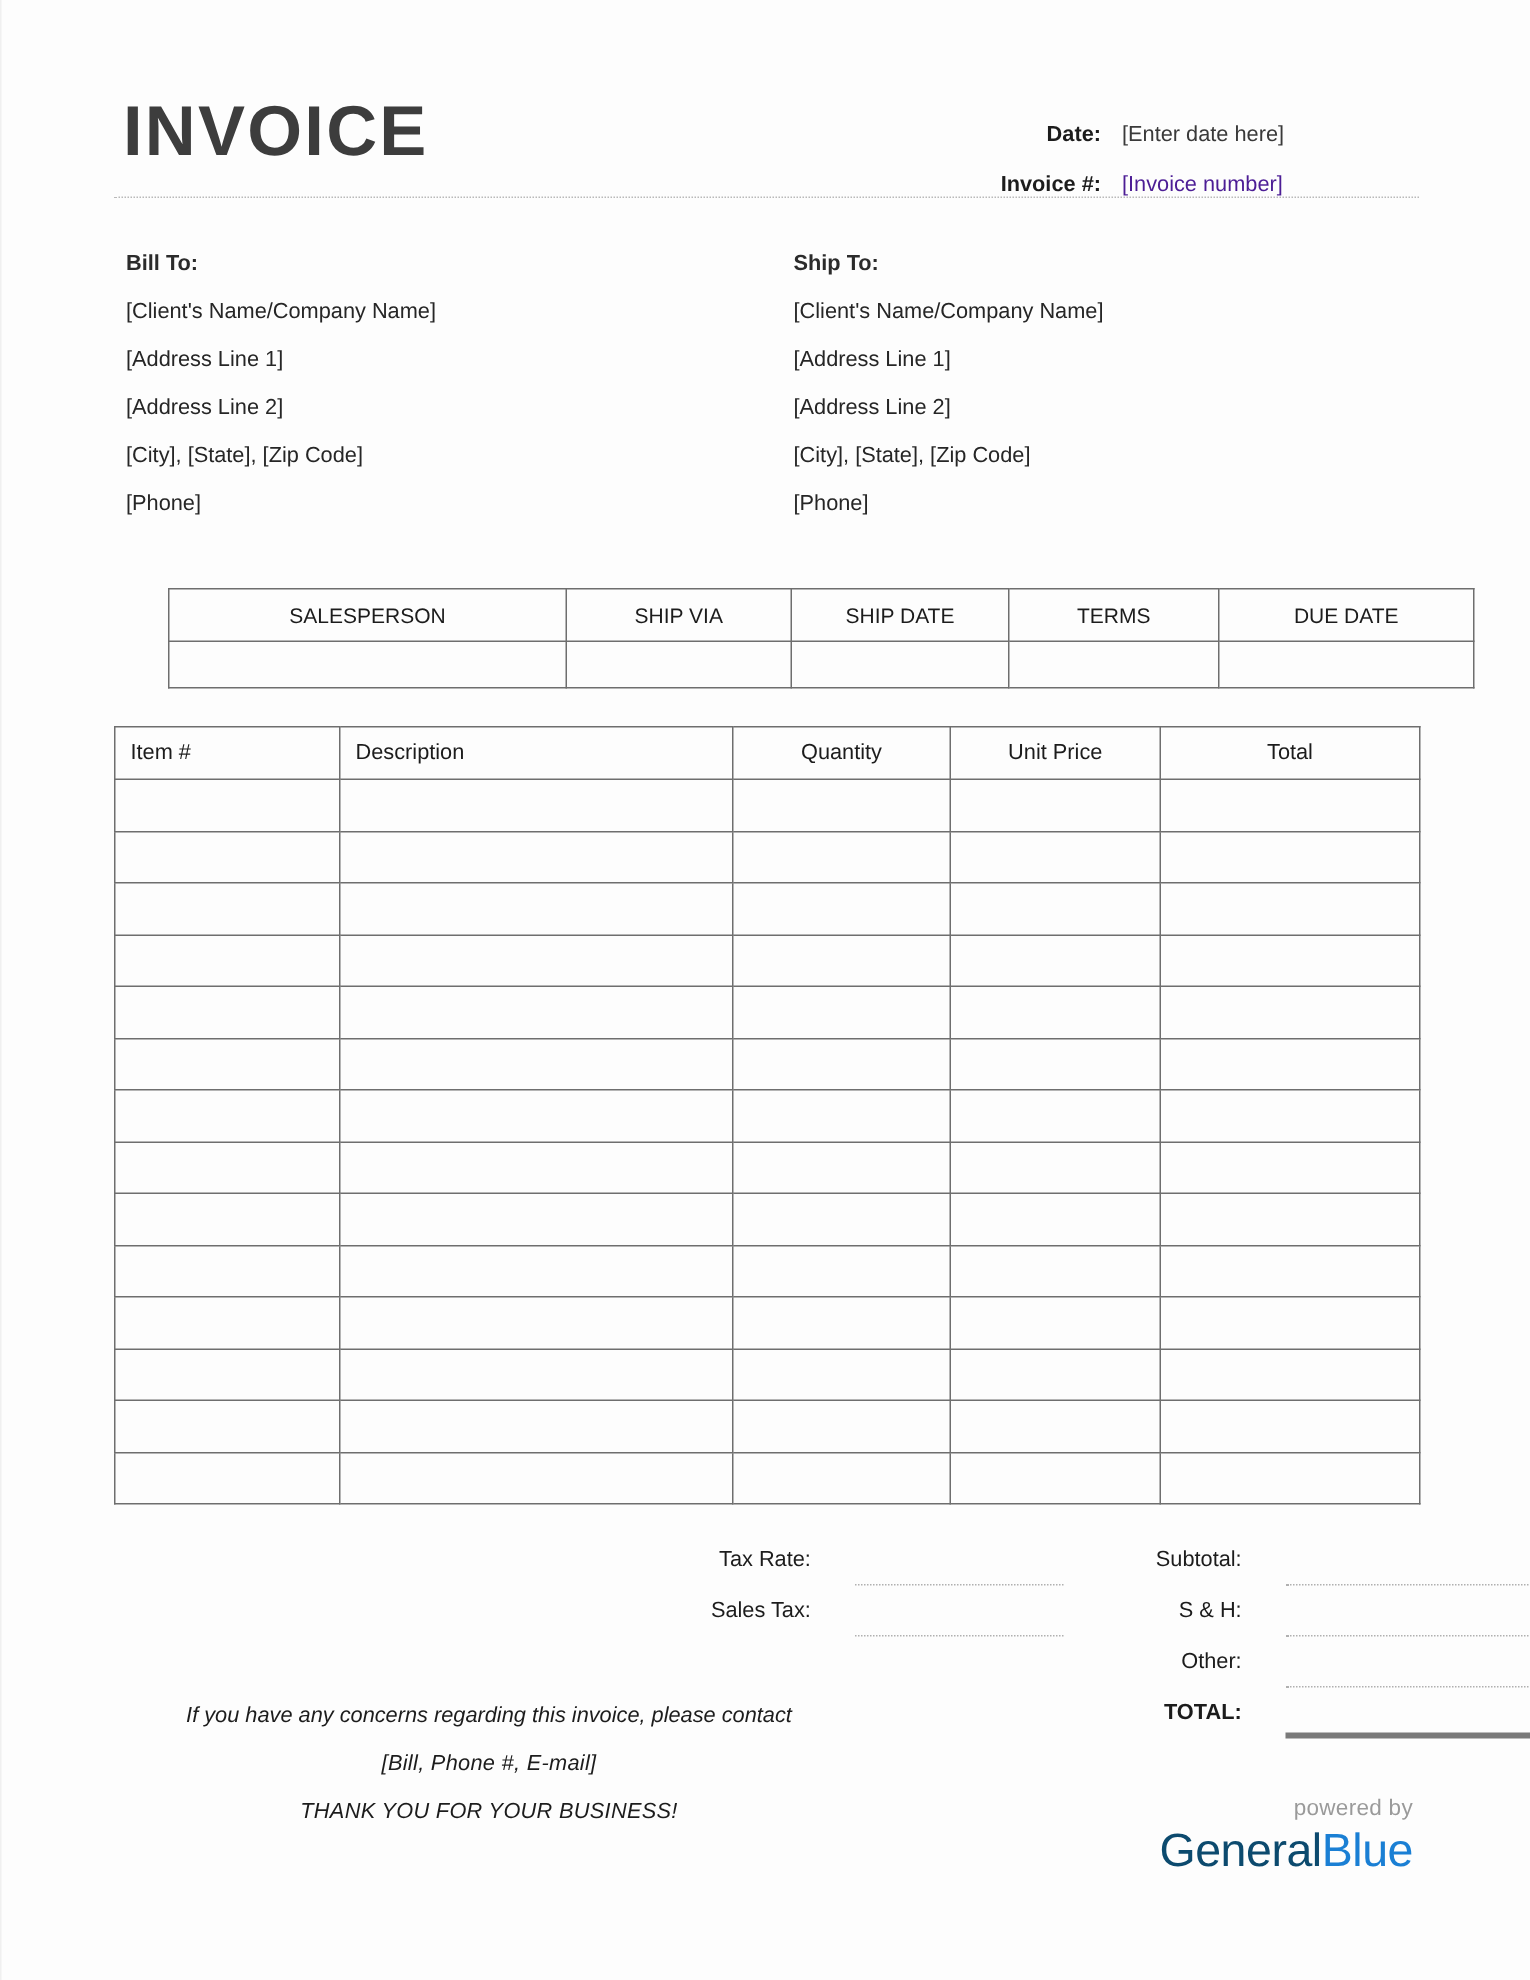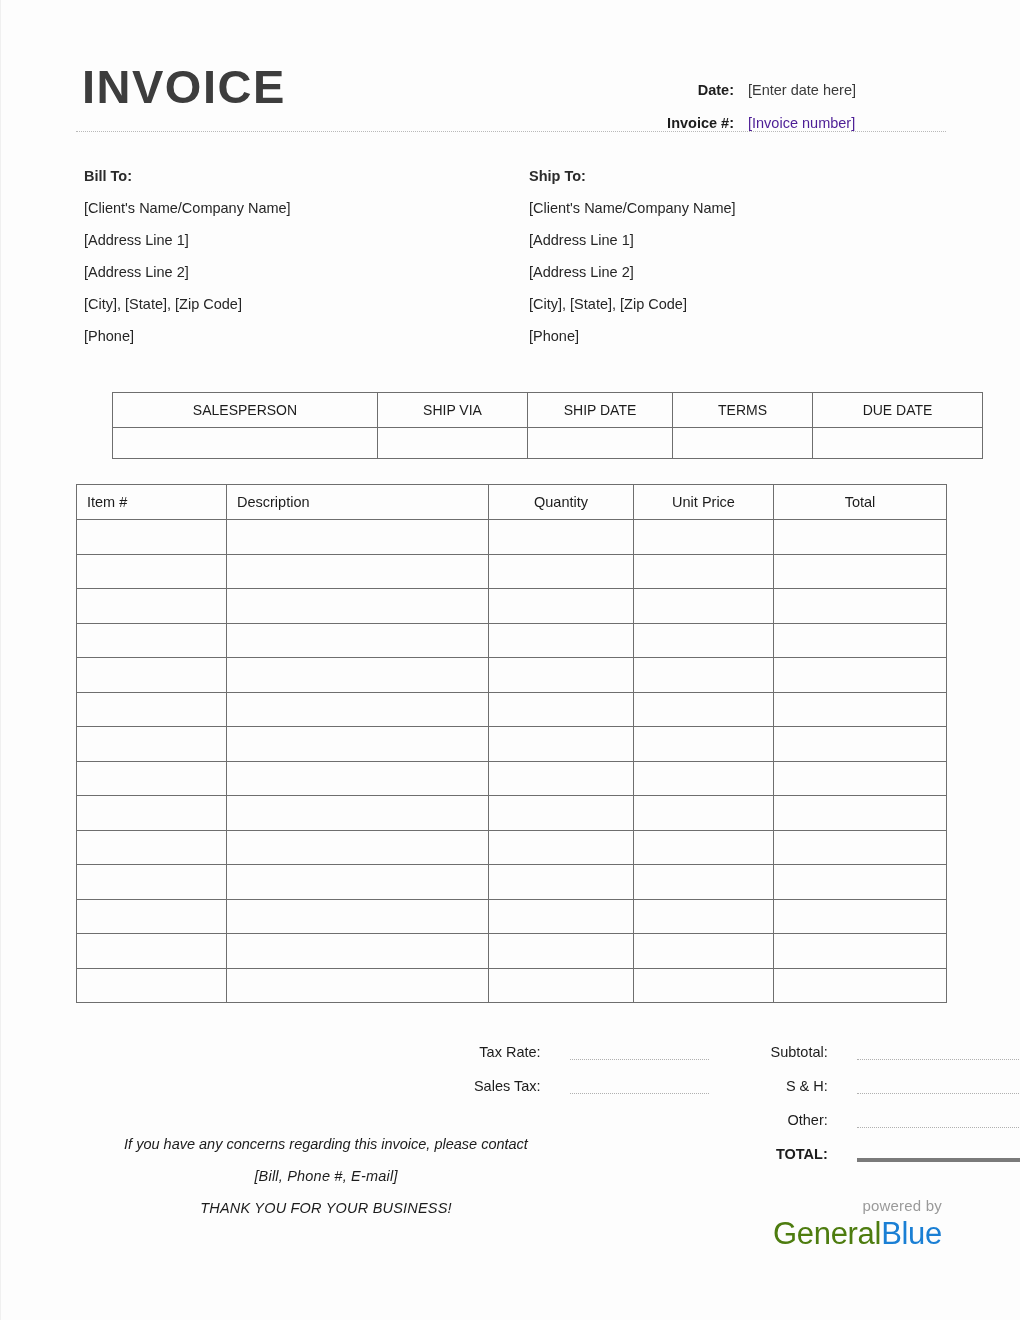--- a/index.html
+++ b/index.html
@@ -145,21 +145,21 @@
   
   .totals {
     position: absolute;
     left: 75px;
     top: 1026px;
     width: 870px;
     height: 160px;
   }
   .tot-row {
     display: flex;
-    align-items: flex-end;
+    align-items: flex-start;
     height: 34px;
     gap: 17px;
   }
   .tot-label {
     text-align: right;
     font-size: 14.5px;
     color: #1c1c1c;
     padding-right: 12px;
     padding-top: 6px;
   }
@@ -219,21 +219,21 @@
   .logo .powered {
     font-size: 15px;
     color: #9a9a9a;
     margin-bottom: 5px;
     letter-spacing: 0.2px;
   }
   .logo .wordmark {
     font-size: 31px;
     letter-spacing: -0.3px;
   }
-  .logo .w-general { color: #4d7c0f; }
+  .logo .w-general { color: #0c4a6e; }
   .logo .w-blue { color: #1a7fd4; }
 </style>
 </head>
 <body>
 
 <div class="page">
 
   <div class="header">
     <div class="invoice-title">INVOICE</div>
 

